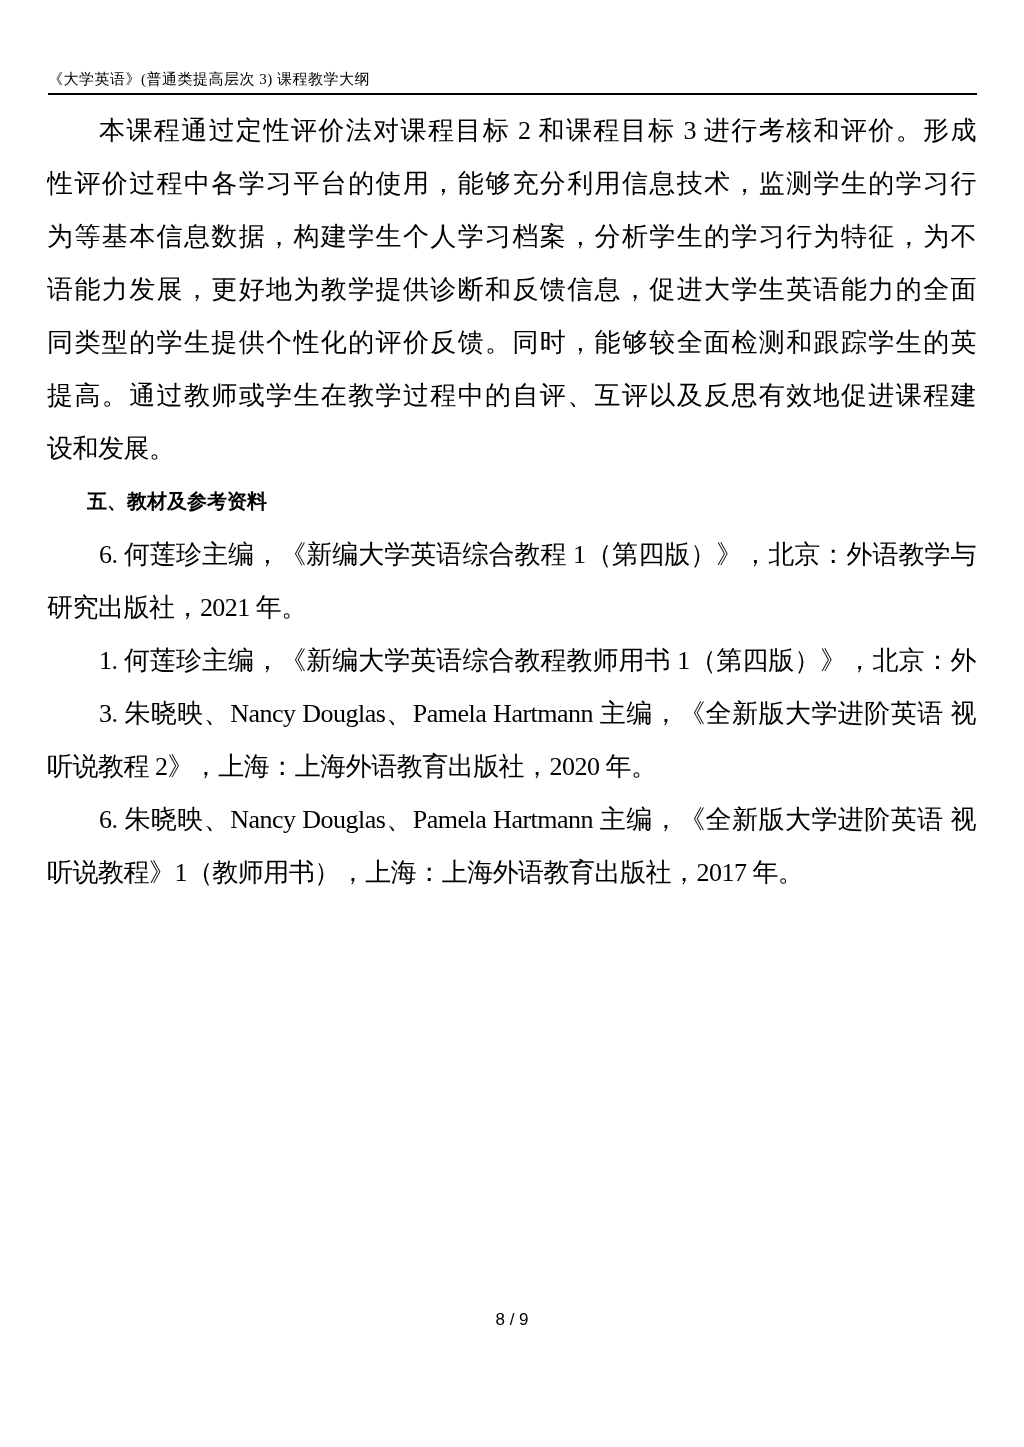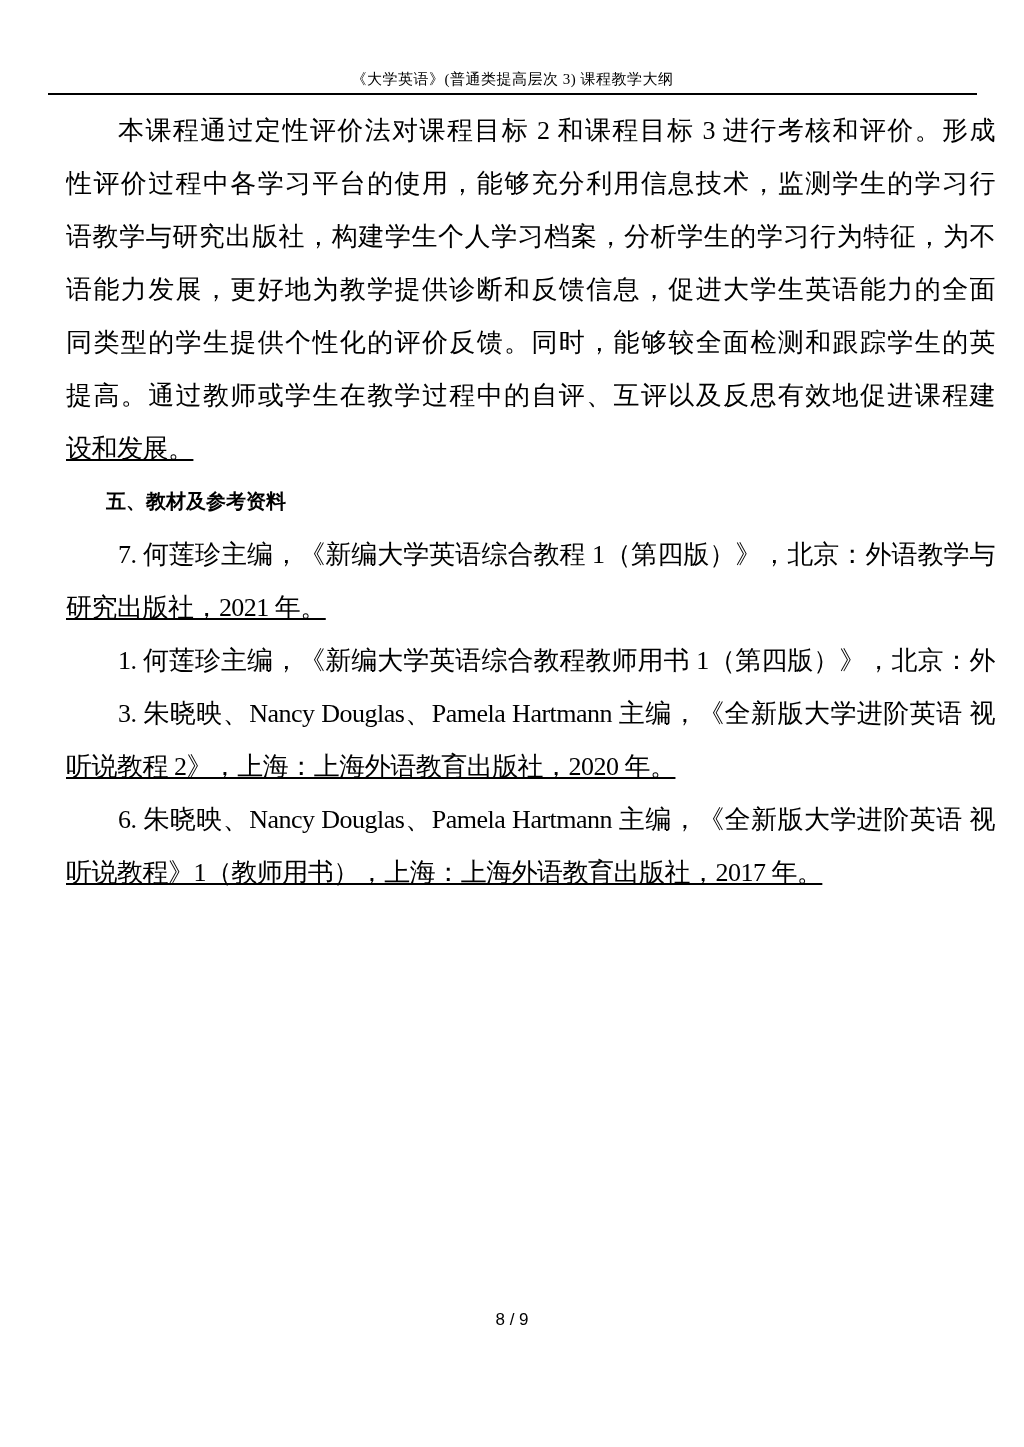--- a/index.html
+++ b/index.html
@@ -12,45 +12,43 @@
     color: #000000;
     overflow: hidden;
   }
   .page-header {
     position: absolute;
     top: 66px;
     left: 48px;
     width: 929px;
     height: 29px;
     border-bottom: 2px solid #000000;
-    text-align: center;
     font-size: 15px;
     line-height: 26px;
     letter-spacing: 0.5px;
   }
   .content {
     position: absolute;
     top: 104px;
-    left: 66px;
+    left: 47px;
     width: 929px;
     font-size: 26px;
     line-height: 53px;
     letter-spacing: -0.02em;
   }
   .line {
     height: 53px;
     overflow: hidden;
     text-align: justify;
     text-align-last: justify;
     text-justify: inter-ideograph;
   }
   .line.last {
     text-align: right;
     text-align-last: left;
-    text-decoration: underline;
   }
   .line.indent { text-indent: 2em; }
   .section-heading {
     height: 53px;
     overflow: hidden;
     font-weight: bold;
     font-size: 20px;
     line-height: 53px;
     text-indent: 2em;
     letter-spacing: 0;
@@ -71,31 +69,31 @@
 
 <div class="page-header">
   <span>《大学英语》(普通类提高层次 3) 课程教学大纲</span>
 </div>
 
 <div class="content">
 
   <div>
     <div class="line indent">本课程通过定性评价法对课程目标 2 和课程目标 3 进行考核和评价。形成</div>
     <div class="line">性评价过程中各学习平台的使用，能够充分利用信息技术，监测学生的学习行</div>
-    <div class="line">语教学与研究出版社，构建学生个人学习档案，分析学生的学习行为特征，为不</div>
+    <div class="line">为等基本信息数据，构建学生个人学习档案，分析学生的学习行为特征，为不</div>
     <div class="line">语能力发展，更好地为教学提供诊断和反馈信息，促进大学生英语能力的全面</div>
     <div class="line">同类型的学生提供个性化的评价反馈。同时，能够较全面检测和跟踪学生的英</div>
     <div class="line">提高。通过教师或学生在教学过程中的自评、互评以及反思有效地促进课程建</div>
     <div class="line last">设和发展。</div>
   </div>
 
   <div class="section-heading">五、教材及参考资料</div>
 
   <div>
-    <div class="line indent">7. 何莲珍主编，《新编大学英语综合教程 1（第四版）》，北京：外语教学与</div>
+    <div class="line indent">6. 何莲珍主编，《新编大学英语综合教程 1（第四版）》，北京：外语教学与</div>
     <div class="line last">研究出版社，2021 年。</div>
   </div>
 
   <div>
     <div class="line indent">1. 何莲珍主编，《新编大学英语综合教程教师用书 1（第四版）》，北京：外</div>
   </div>
 
   <div>
     <div class="line indent">3. 朱晓映、Nancy Douglas、Pamela Hartmann 主编，《全新版大学进阶英语 视</div>
     <div class="line last">听说教程 2》，上海：上海外语教育出版社，2020 年。</div>

